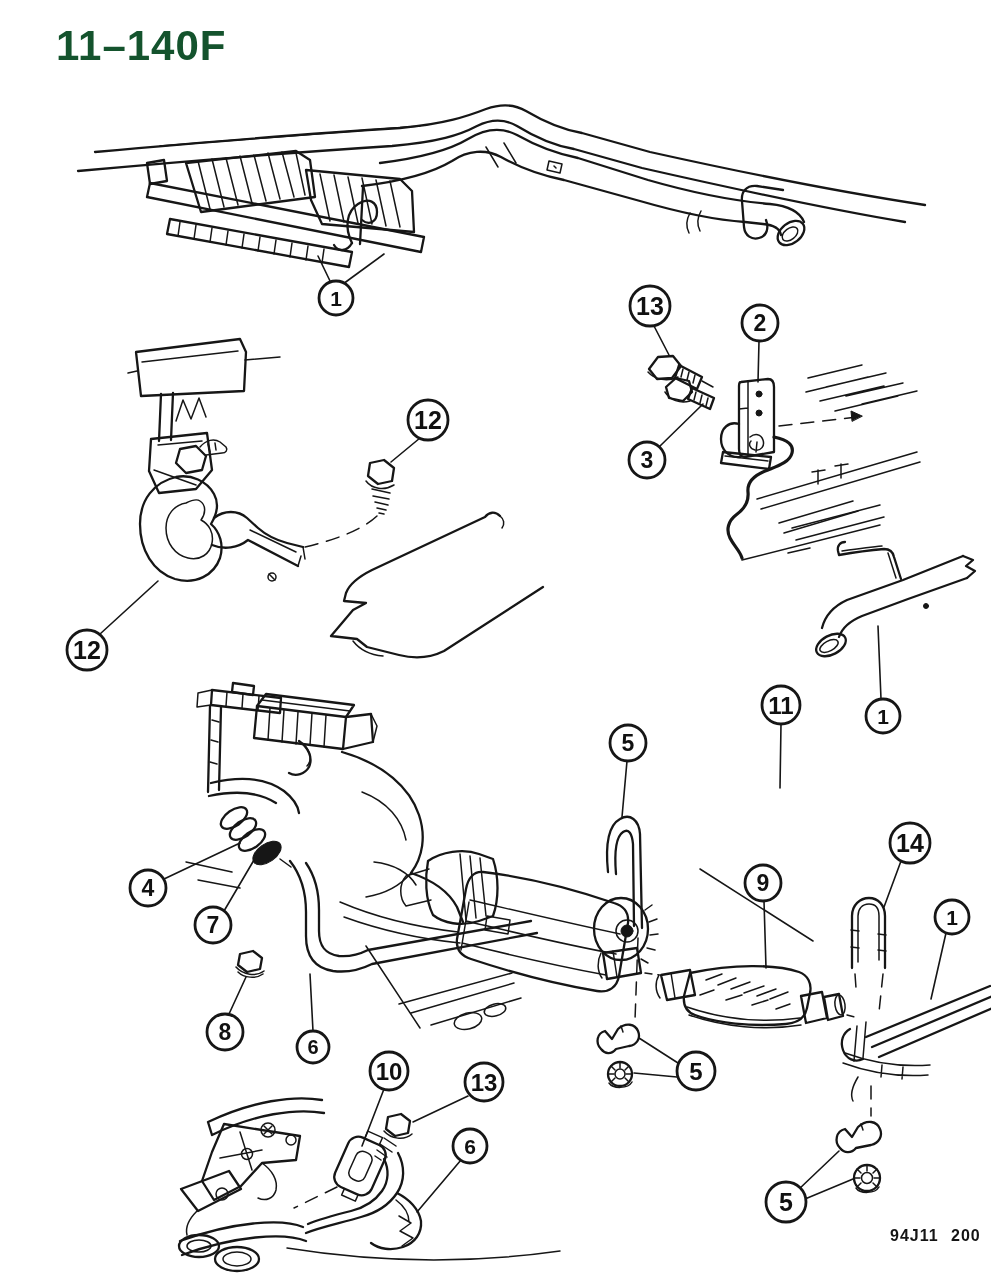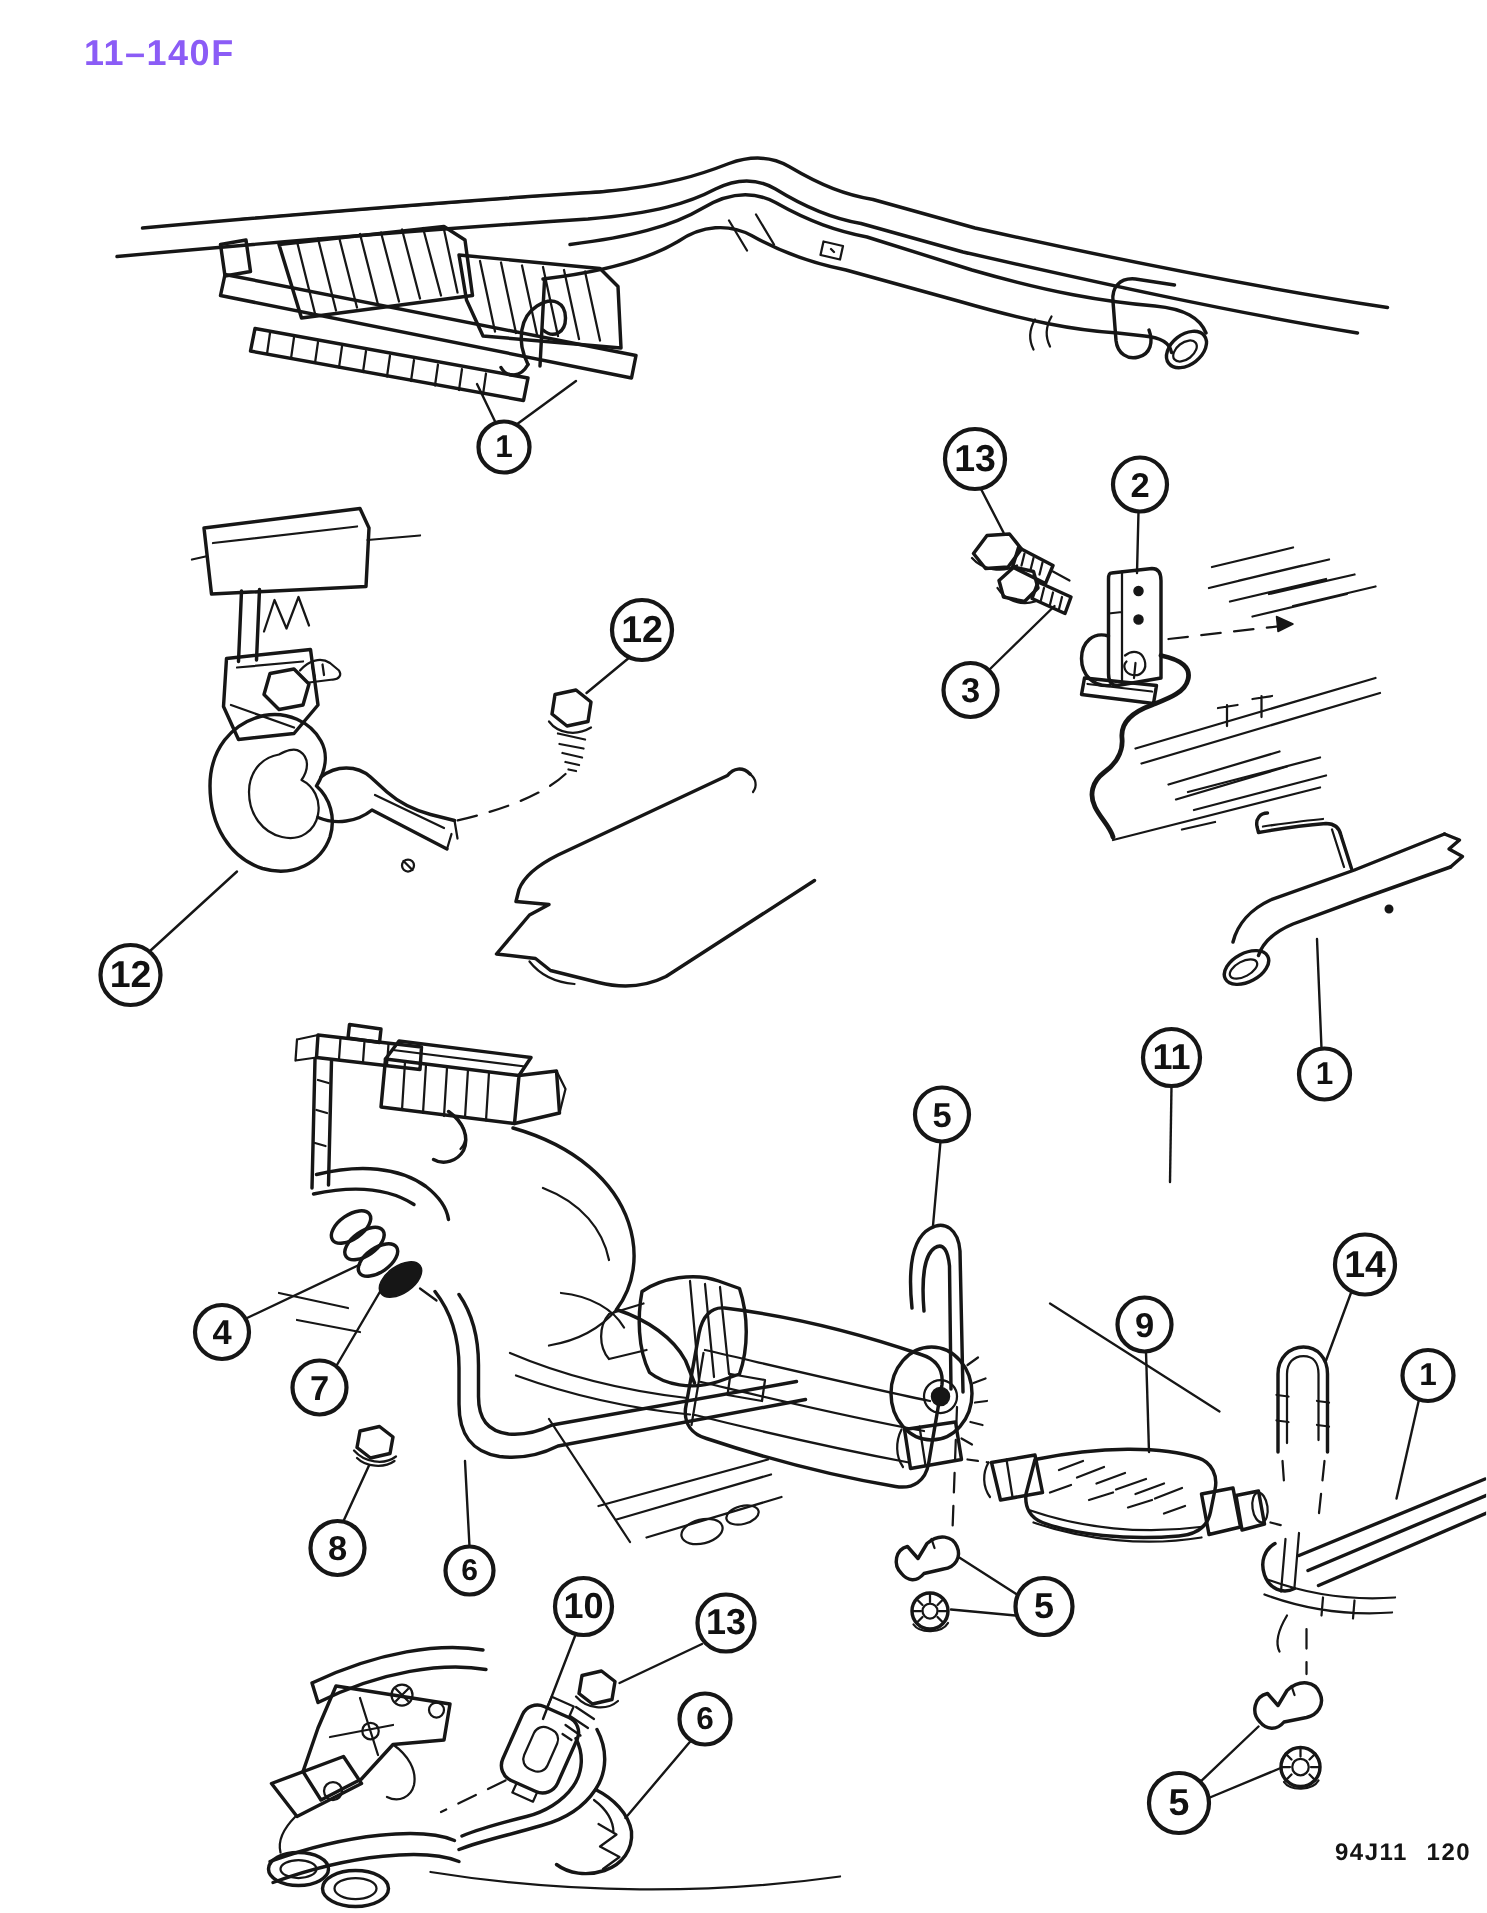--- a/index.html
+++ b/index.html
@@ -1,19 +1,19 @@
 <!DOCTYPE html>
 <html><head>
 <meta charset="utf-8">
 <style>
   html,body{margin:0;padding:0;background:#ffffff;}
   .stage{position:relative;width:991px;height:1275px;background:#ffffff;overflow:hidden;
          font-family:"Liberation Sans",sans-serif;}
-  .fig-label{position:absolute;left:56px;top:22px;font-size:24px;font-weight:700;
-             letter-spacing:1px;color:#8b5cf6;}
+  .fig-label{position:absolute;left:56px;top:22px;font-size:42px;font-weight:700;
+             letter-spacing:1px;color:#14532d;}
   .code-label{position:absolute;left:890px;top:1227px;font-size:16px;font-weight:700;
               letter-spacing:1px;word-spacing:7px;color:#141414;}
   svg.art{position:absolute;left:0;top:0;}
   svg .ln, svg path, svg line, svg ellipse, svg circle, svg rect{
       fill:none;stroke:#161616;stroke-width:2.3;stroke-linecap:round;stroke-linejoin:round;}
   svg .thin{stroke-width:1.5;}
   svg .thick{stroke-width:3.2;}
   svg .dash{stroke-dasharray:13 9;}
   svg .dash2{stroke-dasharray:7 6;}
   svg .fill{fill:#161616;stroke:#161616;stroke-width:1;}
@@ -21,21 +21,21 @@
   svg .leader{stroke-width:1.6;}
   svg .callout-num{fill:#111111;stroke:none;font-family:"Liberation Sans",sans-serif;
       font-weight:700;text-anchor:middle;}
 </style>
 </head>
 <body>
 
 <div class="stage">
 
   <div class="fig-label">11–140F</div>
-  <div class="code-label">94J11 120</div>
+  <div class="code-label">94J11 200</div>
 
   <svg class="art" width="991" height="1275" viewBox="0 0 991 1275" xmlns="http://www.w3.org/2000/svg">
 
     <g>
       <path d="M95,152 C240,139 350,131 400,128 C445,124 468,116 486,109 C500,104 514,104 526,111 C548,124 564,130 582,133 L650,152 C740,172 840,192 925,205"></path>
       <path d="M78,171 C220,158 330,150 392,146 C438,142 460,135 477,126 C491,119 505,119 517,126 C538,139 556,146 574,149 L642,168 C730,188 820,208 905,222"></path>
       <path class="thin" d="M160,146 L420,126"></path>
       <path d="M380,163 C420,158 448,151 468,139 C486,128 502,127 517,135 C540,148 558,154 578,158 L648,180 C700,195 735,201 770,204 C790,206 800,212 804,222"></path>
       <path d="M362,186 C404,181 432,173 452,161 C468,150 486,149 501,157 C524,170 544,176 564,180 L640,201 C685,214 715,220 745,222 L763,224 C774,225 780,229 781,235"></path>
       <ellipse cx="791" cy="233" rx="15" ry="10" transform="rotate(-38 791 233)"></ellipse>

